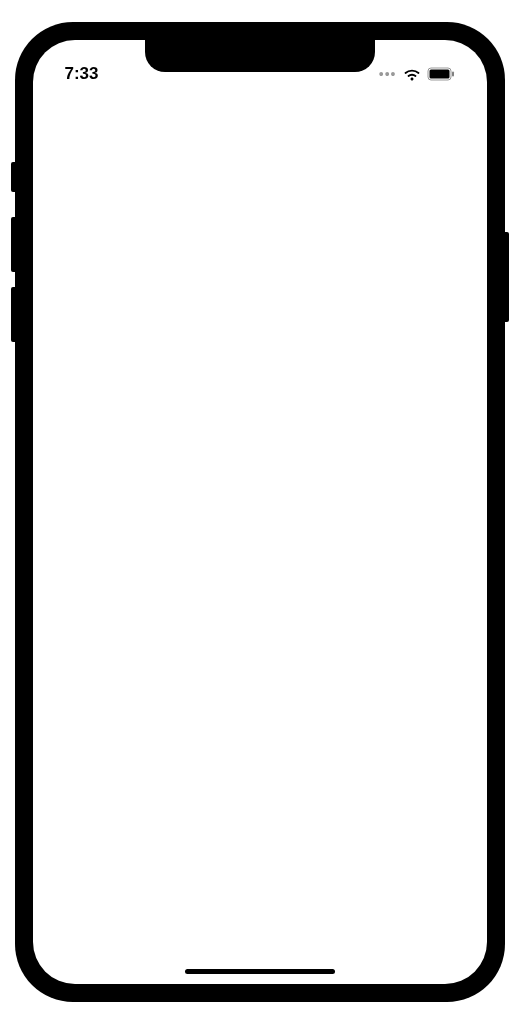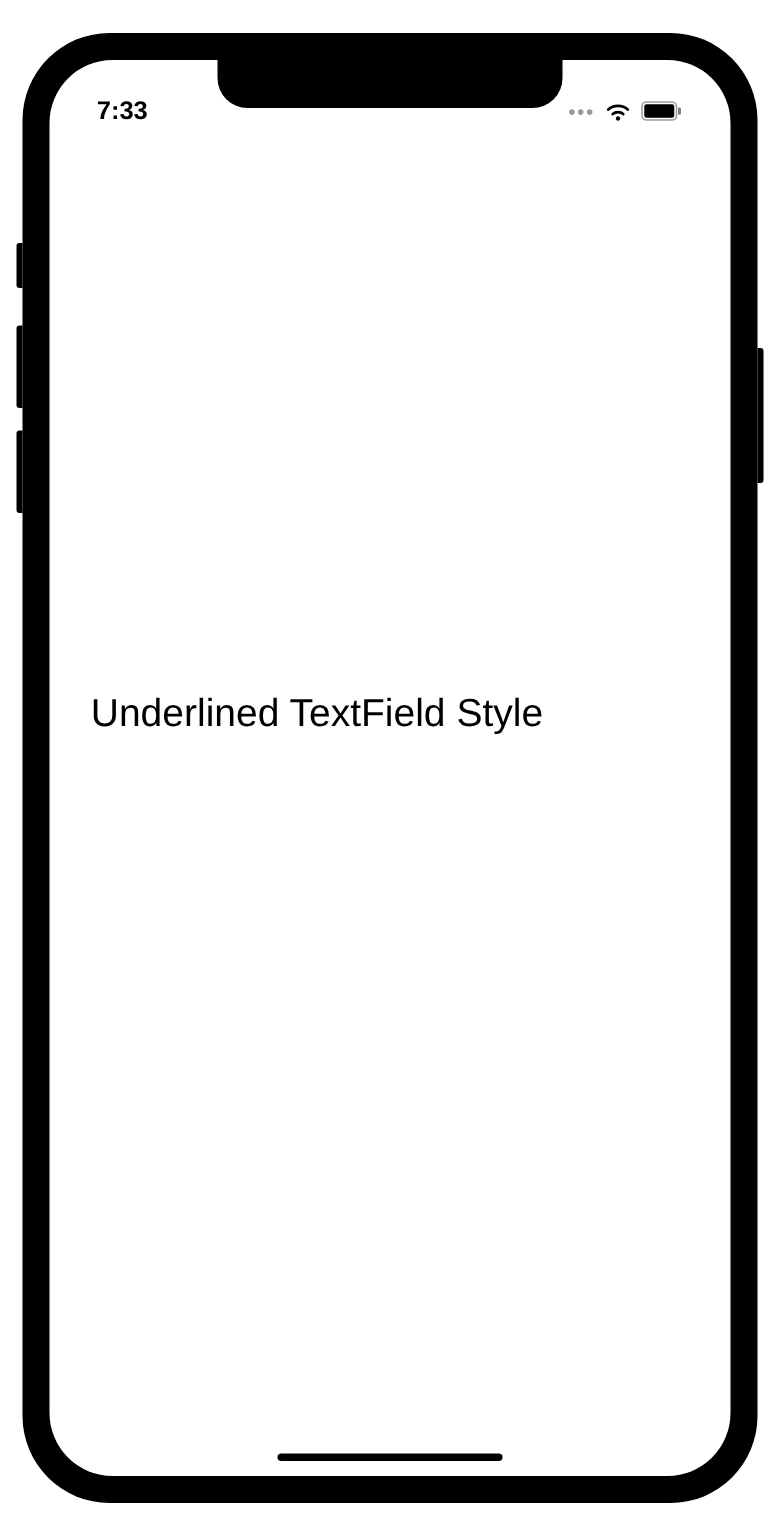--- a/index.html
+++ b/index.html
@@ -210,20 +210,19 @@
             <rect x="1" y="1" width="23" height="12" rx="3" stroke="#000" stroke-width="1" fill="none" opacity="0.4"></rect>
             <rect x="2.5" y="2.5" width="20" height="9" rx="1.5" fill="#000"></rect>
             <rect x="25" y="4.5" width="2" height="5" rx="1" fill="#000" opacity="0.5"></rect>
           </svg>
         </span>
       </div>
     </div>
 
     <div class="content">
       <div class="content-inner">
-        <h1 class="title">Underlined TextField Style</h1>
 
       </div>
     </div>
 
     <div class="home-indicator"></div>
   </div>
 </div>
 
 </body></html>

